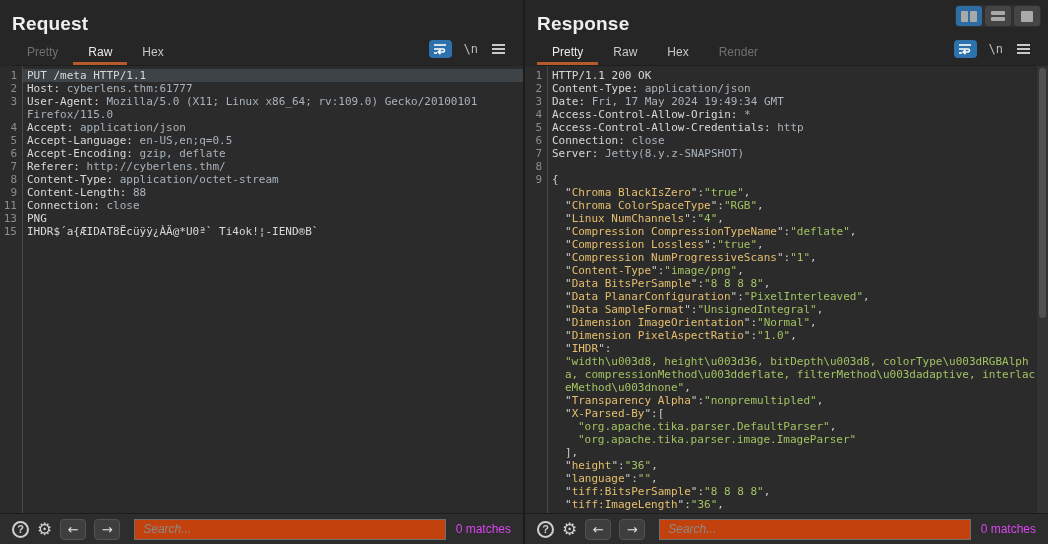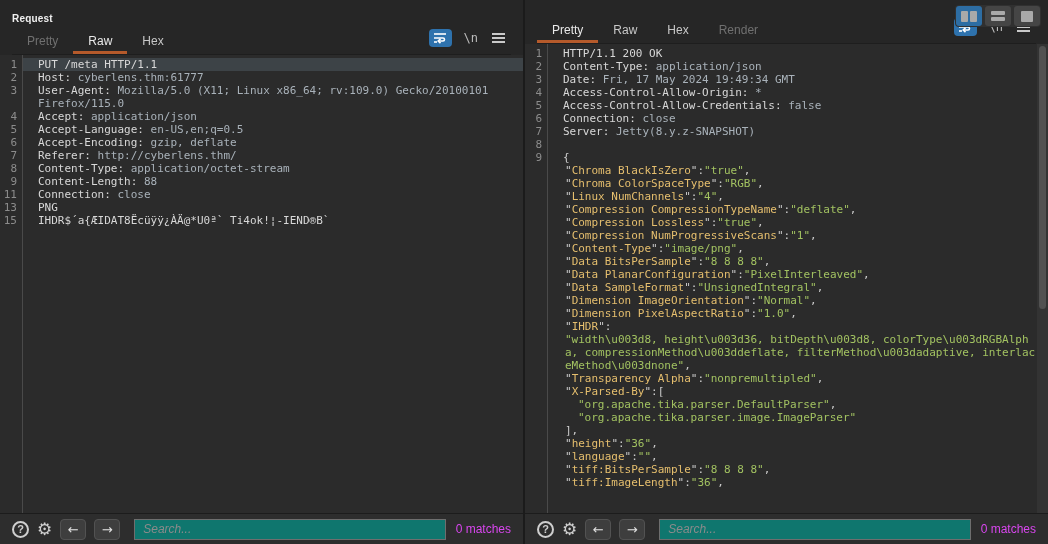--- a/index.html
+++ b/index.html
@@ -8,21 +8,21 @@
     background:#262626;
     font-family:"Liberation Sans", sans-serif;
     color:#d6d6d6;
   }
   .workspace { display:flex; width:1048px; height:544px; position:relative; }
   .panel { width:523px; display:flex; flex-direction:column; background:#262626; }
   .divider { width:2px; background:#1b1b1b; }
 
   
   .panel-header { padding:13px 12px 0 12px; }
-  .panel-title { font-size:10px; font-weight:bold; color:#efefef; letter-spacing:.2px; }
+  .panel-title { font-size:19px; font-weight:bold; color:#efefef; letter-spacing:.2px; }
   .tabs-row { display:flex; margin-top:4px; border-bottom:1px solid #1e1e1e; padding:0; height:27px; }
   .tabs { display:flex; height:100%; }
   .tab { font-size:12px; padding:6px 15px 8px 15px; color:#c8c8c8; cursor:default; }
   .tab.selected { color:#e9e9e9; border-bottom:3px solid #b55a2b; padding-bottom:5px; }
   .tab.disabled { color:#707070; }
   .tab-actions { margin-left:auto; display:flex; align-items:center; gap:12px; padding-bottom:7px; padding-right:4px; }
   .wrap-btn { width:23px; height:18px; background:#2e72ad; border-radius:4px; display:flex; align-items:center; justify-content:center; }
   .nl-label { font-size:12px; color:#bcbcbc; font-family:"DejaVu Sans Mono", monospace; }
   .menu-icon { width:13px; height:2px; background:#c9c9c9; box-shadow:0 -4px 0 #c9c9c9, 0 4px 0 #c9c9c9; margin:4px 2px; }
 
@@ -35,42 +35,42 @@
   .view-btn .rows { display:flex; flex-direction:column; gap:2px; }
   .view-btn .sq { width:12px; height:11px; background:#a9a9a9; border-radius:1px; }
 
   
   .editor { flex:1; position:relative; background:#2b2b2b; overflow:hidden; padding-top:3px;
             font-family:"DejaVu Sans Mono", monospace; font-size:11px; line-height:13px; }
   .editor::before { content:""; position:absolute; left:22px; top:0; bottom:0; width:1px; background:#4a4a4a; }
   .line { display:flex; min-height:13px; }
   .line.hl .code { background:#3d4347; }
   .ln { flex:0 0 22px; text-align:right; padding-right:5px; color:#8c8c8c; user-select:none; }
-  .code { flex:1; white-space:pre-wrap; padding-left:16px; }
+  .code { flex:1; white-space:pre-wrap; padding-left:5px; }
   .code.ind1 { padding-left:18px; }
   .code.ind2 { padding-left:31px; }
   .seg-h { color:#d8d8d8; }
   .seg-v { color:#a9b2ba; }
   .seg-k { color:#e6bf6e; }
   .seg-s { color:#a2c261; word-break:break-all; }
   .seg-p { color:#cccccc; }
   .editor.has-scroll .code { margin-right:12px; }
   .vscroll { position:absolute; right:0; top:0; bottom:0; width:11px; background:#333333; }
   .vscroll .thumb { position:absolute; top:2px; left:2px; width:7px; height:56%; background:#515151; border-radius:4px; }
 
   
   .footer { height:31px; border-top:1px solid #1c1c1c; background:#2d2d2d;
             display:flex; align-items:center; gap:8px; padding:0 12px; }
   .help-icon { width:17px; height:17px; border:2px solid #cfcfcf; border-radius:50%;
                color:#cfcfcf; font-size:11px; font-weight:bold; display:flex; align-items:center; justify-content:center; }
   .gear-icon { font-family:"DejaVu Sans", sans-serif; font-size:17px; color:#cfcfcf; line-height:1; }
   .nav-btn { width:26px; height:21px; background:#3e3e3e; border:1px solid #525252; border-radius:4px;
              color:#e2e2e2; font-family:"DejaVu Sans", sans-serif; font-size:13px;
              display:flex; align-items:center; justify-content:center; }
-  .search-input { flex:1; height:21px; background:#0f766e; border:1px solid #6e6e6e; color:#dddddd;
+  .search-input { flex:1; height:21px; background:#c2410c; border:1px solid #6e6e6e; color:#dddddd;
                   font-size:12px; padding:0 8px; outline:none; max-width:312px; margin-left:6px; }
   .search-input::placeholder { color:#8b8b8b; font-style:italic; }
   .matches { margin-left:auto; font-size:12px; color:#d946ef; }
 </style>
 </head>
 <body>
 
 <div class="workspace">
 
   <div class="view-controls">
@@ -169,20 +169,21 @@
       <span class="nav-btn">→</span>
       <input class="search-input" type="text" placeholder="Search..." style="">
       <span class="matches">0 matches</span>
     </div>
   </div>
 
   <div class="divider"></div>
 
   <div class="panel">
     <div class="panel-header">
+      <div class="panel-title">Response</div>
       <div class="tabs-row">
         <div class="tabs">
             <div class="tab selected">Pretty</div>
             <div class="tab normal">Raw</div>
             <div class="tab normal">Hex</div>
             <div class="tab disabled">Render</div>
           </div>
         <div class="tab-actions">
           <div class="wrap-btn">
             <svg width="14" height="12" viewBox="0 0 14 12">
@@ -212,21 +213,21 @@
         <div class="line">
           <div class="ln">3</div>
           <div class="code ind0"><span class="seg-h">Date:</span><span class="seg-v"> Fri, 17 May 2024 19:49:34 GMT</span></div>
         </div>
         <div class="line">
           <div class="ln">4</div>
           <div class="code ind0"><span class="seg-h">Access-Control-Allow-Origin:</span><span class="seg-v"> *</span></div>
         </div>
         <div class="line">
           <div class="ln">5</div>
-          <div class="code ind0"><span class="seg-h">Access-Control-Allow-Credentials:</span><span class="seg-v"> false</span></div>
+          <div class="code ind0"><span class="seg-h">Access-Control-Allow-Credentials:</span><span class="seg-v"> http</span></div>
         </div>
         <div class="line">
           <div class="ln">6</div>
           <div class="code ind0"><span class="seg-h">Connection:</span><span class="seg-v"> close</span></div>
         </div>
         <div class="line">
           <div class="ln">7</div>
           <div class="code ind0"><span class="seg-h">Server:</span><span class="seg-v"> Jetty(8.y.z-SNAPSHOT)</span></div>
         </div>
         <div class="line">

